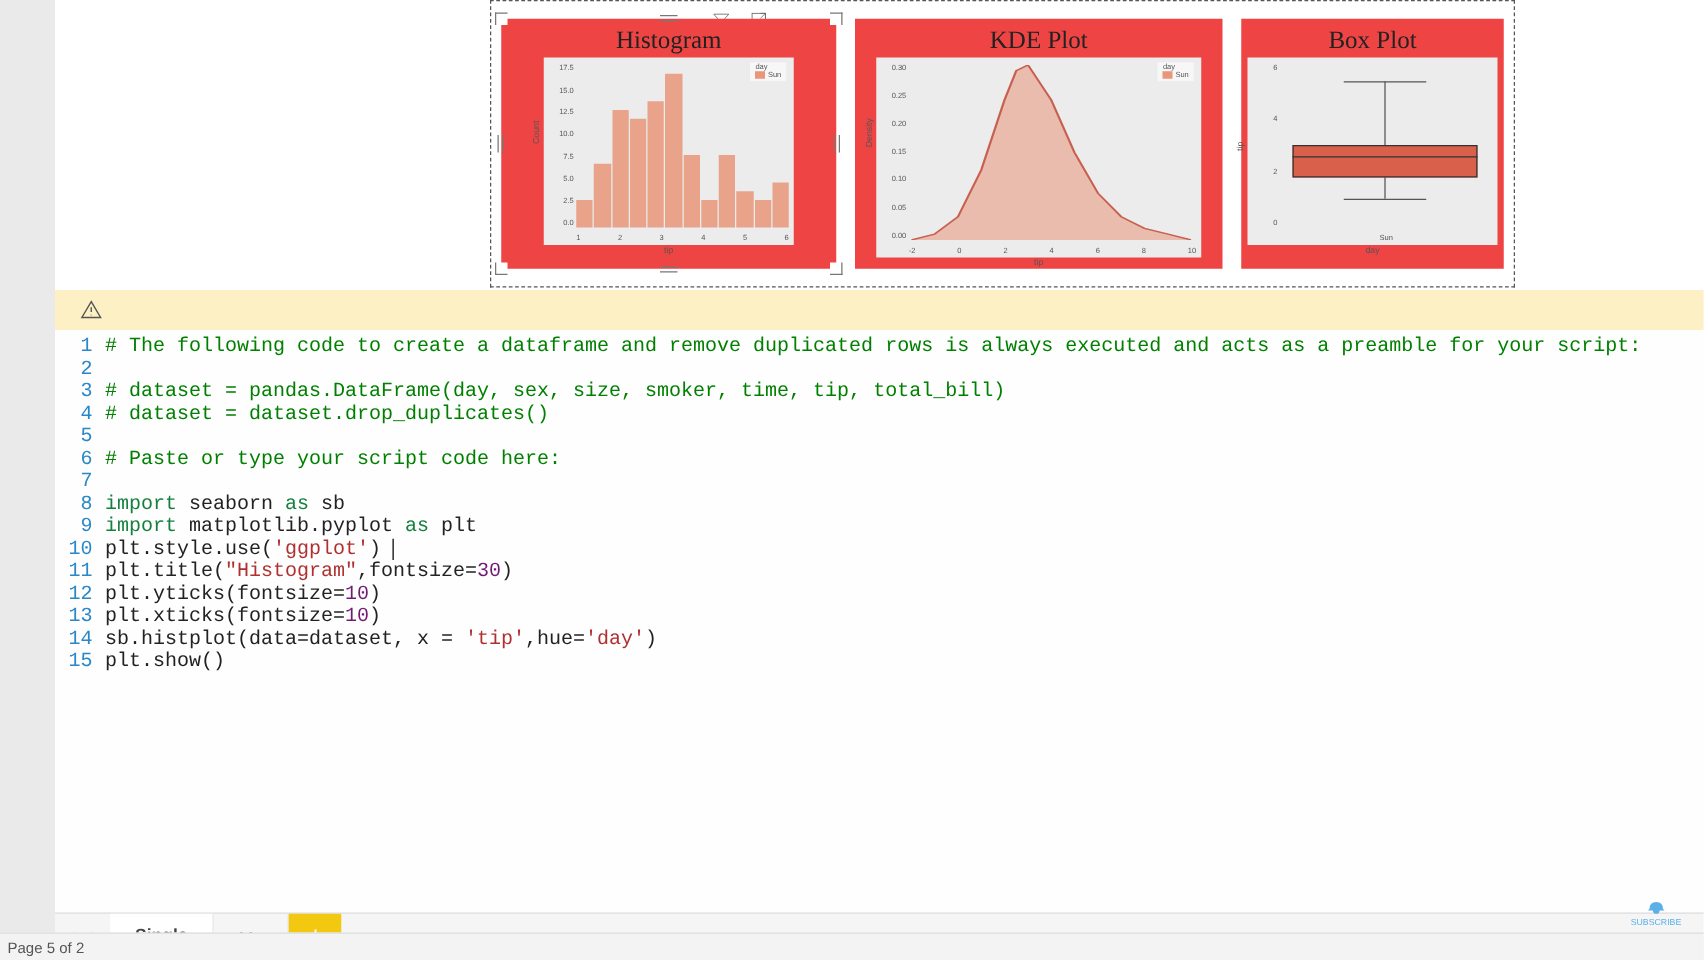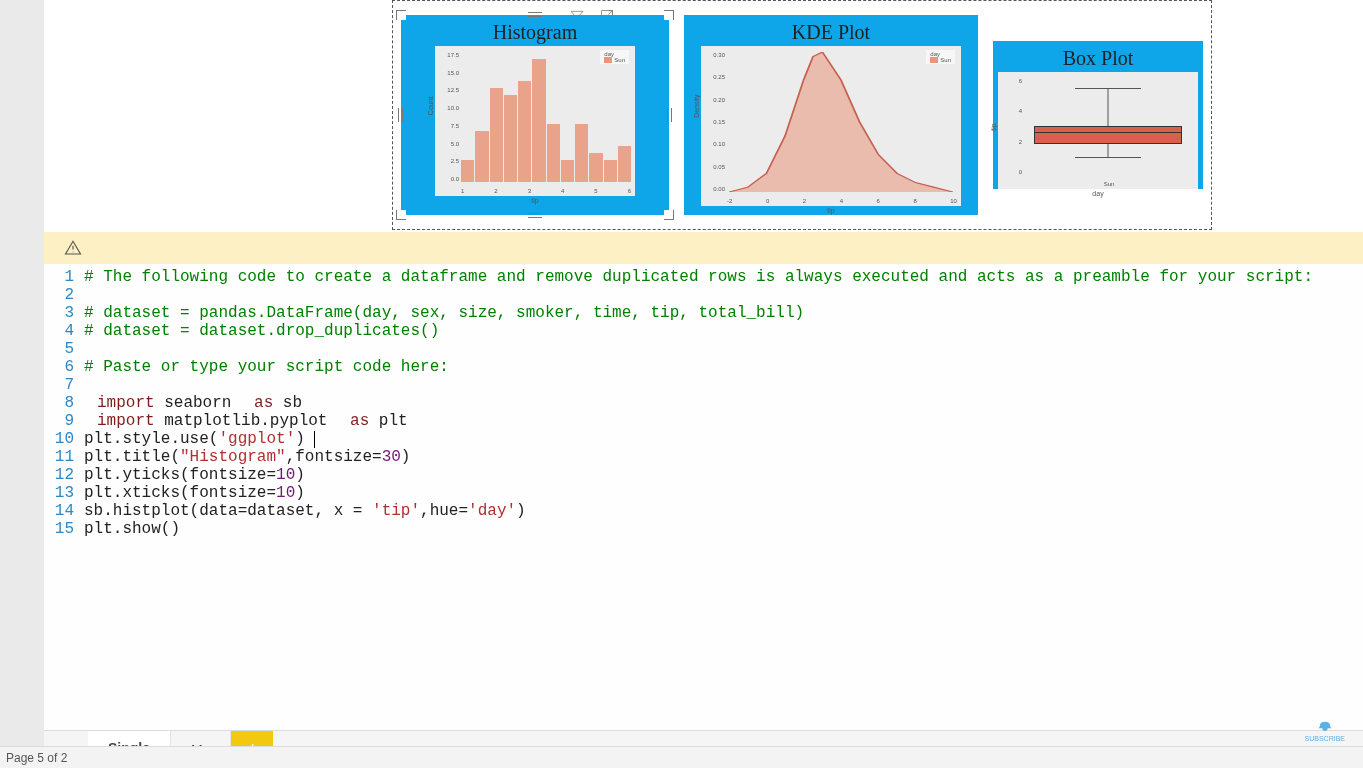--- a/index.html
+++ b/index.html
@@ -64,21 +64,21 @@
 .corner.tl { top: -5px; left: -5px; border-right: none; border-bottom: none; }
 .corner.tr { top: -5px; right: -5px; border-left: none; border-bottom: none; }
 .corner.bl { bottom: -5px; left: -5px; border-right: none; border-top: none; }
 .corner.br { bottom: -5px; right: -5px; border-left: none; border-top: none; }
 .mid { position: absolute; background: transparent; }
 .mid.t, .mid.b { width: 14px; height: 5px; left: 50%; transform: translateX(-50%); border-top: 1px solid #777; border-bottom: 1px solid #777;}
 .mid.t { top: -3px; } .mid.b { bottom: -3px; }
 .mid.l, .mid.r { width: 5px; height: 14px; top: 50%; transform: translateY(-50%); border-left: 1px solid #777; border-right: 1px solid #777;}
 .mid.l { left: -3px; } .mid.r { right: -3px; }
 .chart-box {
-  background: #0ea5e9;
+  background: #ef4444;
   display: flex;
   flex-direction: column;
   align-items: center;
 }
 .chart-title {
   font-family: Georgia, serif;
   font-size: 20px;
   margin: 6px 0 2px;
   color: #222;
 }
@@ -139,21 +139,21 @@
 .code-line { display: flex; }
 .gutter-num {
   width: 40px;
   text-align: right;
   color: #2a88c9;
   padding-right: 10px;
   user-select: none;
 }
 .code-txt { flex: 1; color: #222; }
 .tok-comment { color: #008000; }
-.tok-keyword { color: #7f1d1d; margin-left: 13px; }
+.tok-keyword { color: #15803d; }
 .tok-string { color: #b03030; }
 .tok-number { color: #701a75; }
 .cursor {
   display: inline-block;
   width: 1px; height: 17px;
   background: #000;
   vertical-align: text-bottom;
 }
 
 .tab-bar {
@@ -318,21 +318,21 @@
               <div>4</div>
               <div>6</div>
               <div>8</div>
               <div>10</div>
             </div>
           <div class="axis-label-y">Density</div>
           <div class="axis-label-x">tip</div>
         </div>
       </div>
 
-      <div class="chart-box box" style="width:210px;height:148px;">
+      <div class="chart-box box" style="width:210px;height:200px;">
         <div class="chart-title">Box Plot</div>
         <div class="chart-canvas">
           <div class="axis-y" id="box-y">
               <div>6</div>
               <div>4</div>
               <div>2</div>
               <div>0</div>
             </div>
           <div class="boxplot" id="boxplot">
               <div class="whisker-line" style="top:7.14285714285714%;bottom:14.285714285714278%;"></div>

